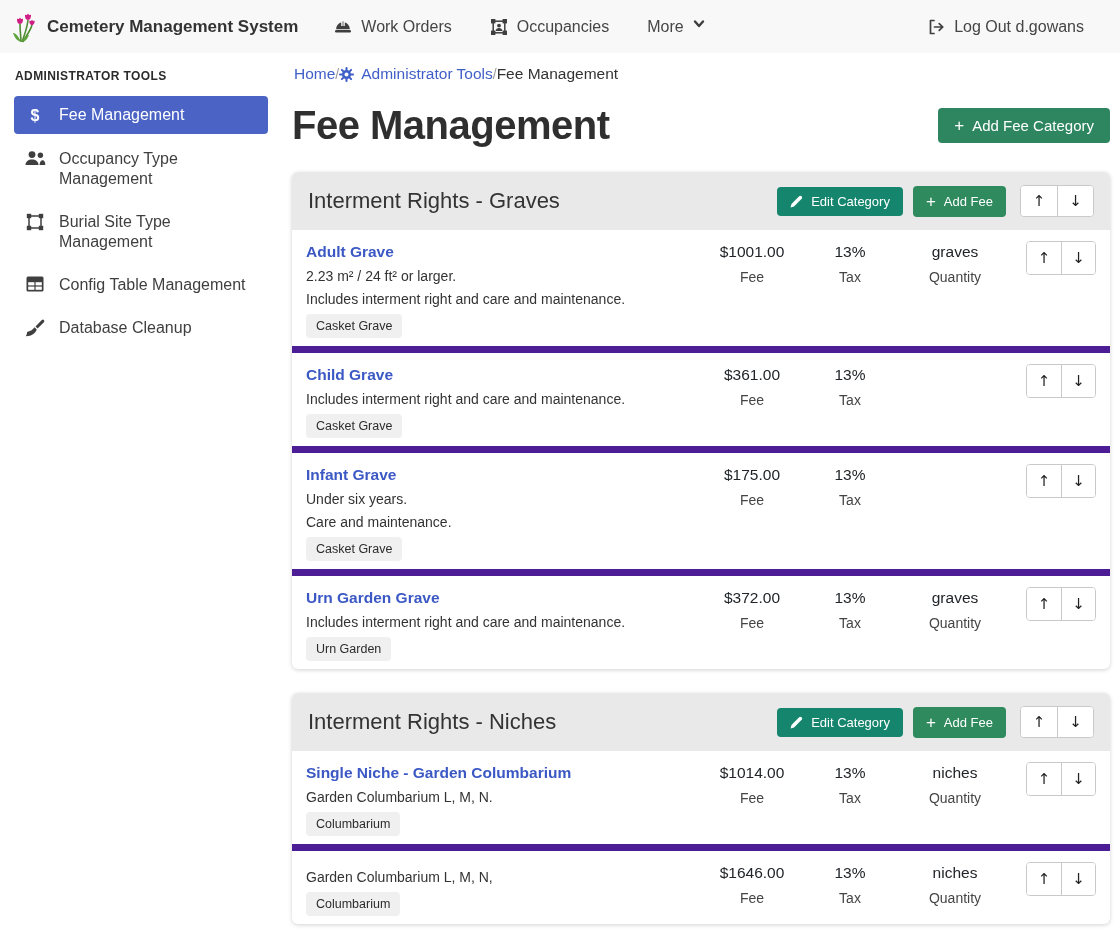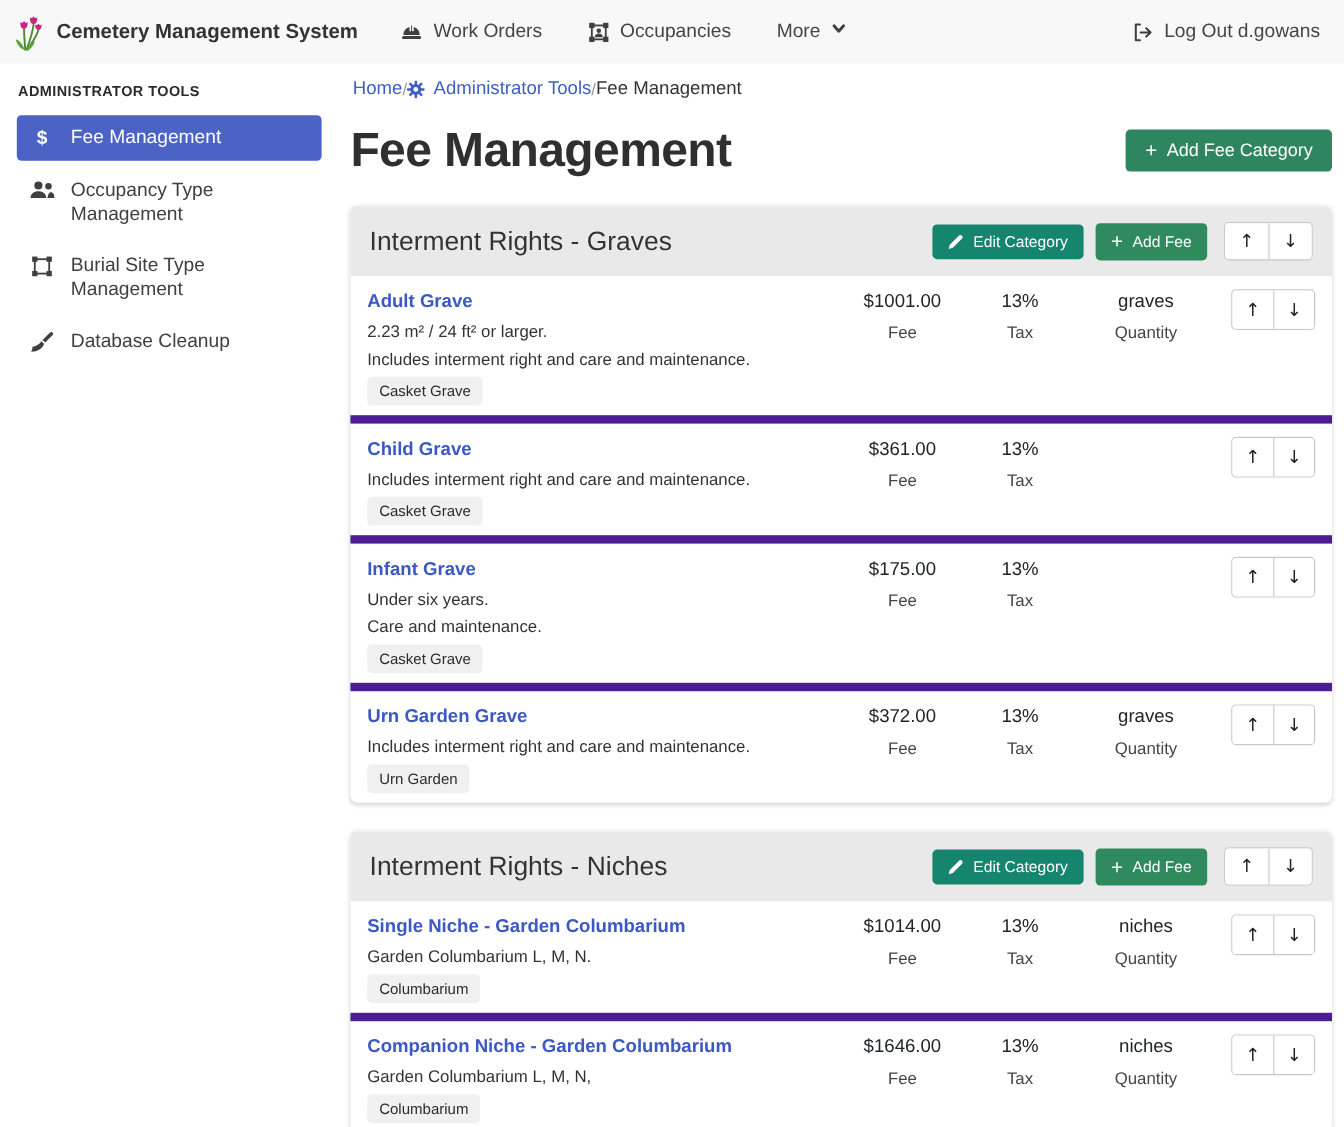--- a/index.html
+++ b/index.html
@@ -8,21 +8,21 @@
   a{text-decoration:none;cursor:pointer}
   button{font-family:inherit;cursor:pointer}
 
   
   .navbar{height:53px;background:#f8f8f8;display:flex;align-items:center;padding:0 20px 0 12px}
   .nav-left{display:flex;align-items:center;flex:1}
   .logo{display:flex;margin-right:9px}
   .brand{font-size:17px;font-weight:700;color:#333;margin-right:36px;white-space:nowrap}
   .nav-link{display:flex;align-items:flex-start;gap:9px;color:#454545;font-size:16px;margin-right:38px;white-space:nowrap}
   .nav-link .n-icon{display:flex;color:#3f3f3f}
-  .nav-right .nav-link{margin-right:0}
+  .nav-right .nav-link{margin-right:16px}
 
   
   .layout{display:flex;height:886px}
   .sidebar{width:280px;flex:none;padding:12px 12px 0 14px}
   .sidebar-heading{font-size:12px;font-weight:600;letter-spacing:.4px;color:#2b2b2b;margin:4px 0 13px 1px}
   .side-item{display:flex;align-items:flex-start;gap:13px;padding:8px 10px;margin-bottom:7px;color:#3f3f3f;font-size:16px;line-height:1.25;border-radius:4px;cursor:pointer}
   .side-item .s-icon{width:22px;flex:none;display:flex;justify-content:center;margin-top:1px;color:#3f3f3f}
   .side-item.active{background:#4a63c4;color:#fff;padding:9px 10px}
   .side-item.active .s-icon{color:#fff}
   .dollar{font-weight:700;font-size:16px;line-height:1.2}
@@ -174,20 +174,32 @@
             <rect x="0.8" y="0.8" width="4.4" height="4.4"></rect>
               <rect x="12.8" y="0.8" width="4.4" height="4.4"></rect>
             <rect x="0.8" y="12.8" width="4.4" height="4.4"></rect>
               <rect x="12.8" y="12.8" width="4.4" height="4.4"></rect>
           </g>
         </svg>
       </span>
       <span>Burial Site Type Management</span>
     </div>
 
+    <div class="side-item">
+      <span class="s-icon">
+        <svg width="18" height="16" viewBox="0 0 18 16">
+          <rect x="0.5" y="0.5" width="17" height="15" rx="1.5" fill="currentColor"></rect>
+          <rect x="2.2" y="6.2" width="6.2" height="3.2" fill="#fff"></rect>
+          <rect x="9.6" y="6.2" width="6.2" height="3.2" fill="#fff"></rect>
+          <rect x="2.2" y="10.6" width="6.2" height="3.2" fill="#fff"></rect>
+          <rect x="9.6" y="10.6" width="6.2" height="3.2" fill="#fff"></rect>
+        </svg>
+      </span>
+      <span>Config Table Management</span>
+    </div>
 
     <div class="side-item">
       <span class="s-icon">
         <svg width="20" height="18" viewBox="0 0 20 18" fill="currentColor">
           <path d="M18.9 1.1 a1.5 1.5 0 0 0 -2.1 0 L10.5 7.4 L12.6 9.5 L18.9 3.2 a1.5 1.5 0 0 0 0 -2.1 z"></path>
           <path d="M9.6 8.3 L11.7 10.4 C10.8 13.6 7.6 16.2 3.2 16.9 L0.8 17.2 C1.6 15.9 2.1 14.4 2.1 12.9 C4.9 12.6 7.6 10.9 9.6 8.3 z"></path>
         </svg>
       </span>
       <span>Database Cleanup</span>
     </div>
@@ -405,21 +417,20 @@
               <span class="arrow">↑</span>
             </button>
           <button class="arrow-btn">
               <span class="arrow">↓</span>
             </button>
         </div>
       </div>
 
       <div class="fee-row">
         <div class="fee-main">
-          <a class="fee-name">Companion Niche - Garden Columbarium</a>
           <p class="fee-desc">Garden Columbarium L, M, N,</p>
           <div><span class="badge">Columbarium</span></div>
         </div>
         <div class="fee-col">
           <div class="col-value">$1646.00</div>
           <div class="col-label">Fee</div>
         </div>
         <div class="fee-col tax">
           <div class="col-value">13%</div>
           <div class="col-label">Tax</div>

